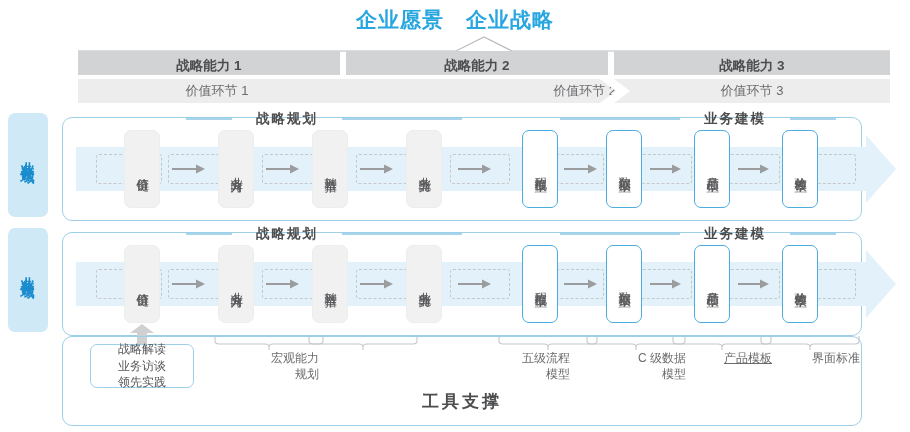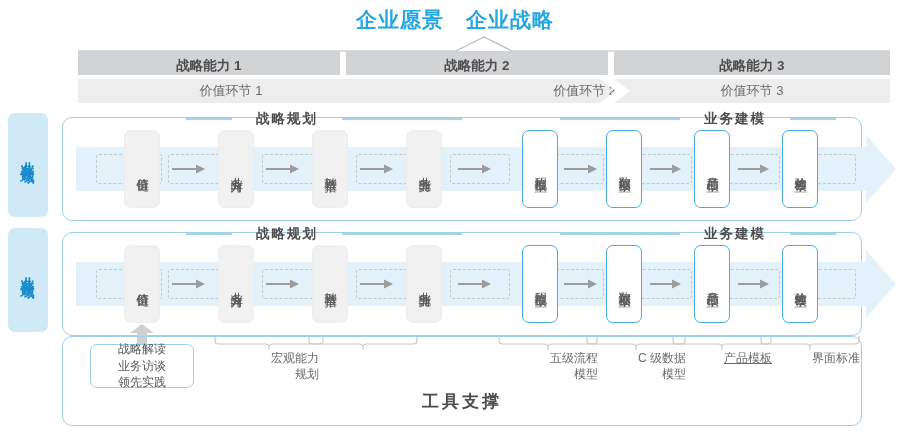--- a/index.html
+++ b/index.html
@@ -259,21 +259,21 @@
   <div class="cap-band" style="left:78px;  width:262px;">
     <span>战略能力 1</span>
   </div>
   <div class="cap-band" style="left:346px; width:262px;">
     <span>战略能力 2</span>
   </div>
   <div class="cap-band" style="left:614px; width:276px;">
     <span>战略能力 3</span>
   </div>
 
-  <div class="val-band chev-first" style="left:78px;  width:278px;padding-left:14px;">
+  <div class="val-band chev-first" style="left:78px;  width:278px;">
     <span>价值环节 1</span>
   </div>
   <div class="val-band chev" style="left:338px; width:278px;justify-content:flex-end;">
     <span>价值环节 2</span>
   </div>
   <div class="val-band chev-last" style="left:614px; width:276px;">
     <span>价值环节 3</span>
   </div>
 
   <div class="domain-label" style="top:113px; height:104px;">
@@ -473,21 +473,21 @@
   <div class="anno-box" style="left:90px; top:344px; width:104px; height:44px;">
     <span>战略解读</span>
     <span>业务访谈</span>
     <span>领先实践</span>
   </div>
 
   <div class="anno" style="left:219px; top:350px; width:100px;">
     <div>宏观能力</div>
     <div>规划</div>
   </div>
-  <div class="anno" style="left:498px; top:350px; width:100px;">
+  <div class="anno" style="left:470px; top:350px; width:100px;">
     <div>五级流程</div>
     <div>模型</div>
   </div>
   <div class="anno" style="left:586px; top:350px; width:100px;">
     <div>C 级数据</div>
     <div>模型</div>
   </div>
   <div class="anno" style="left:672px; top:350px; width:100px;text-decoration:underline;">
     <div>产品模板</div>
   </div>

